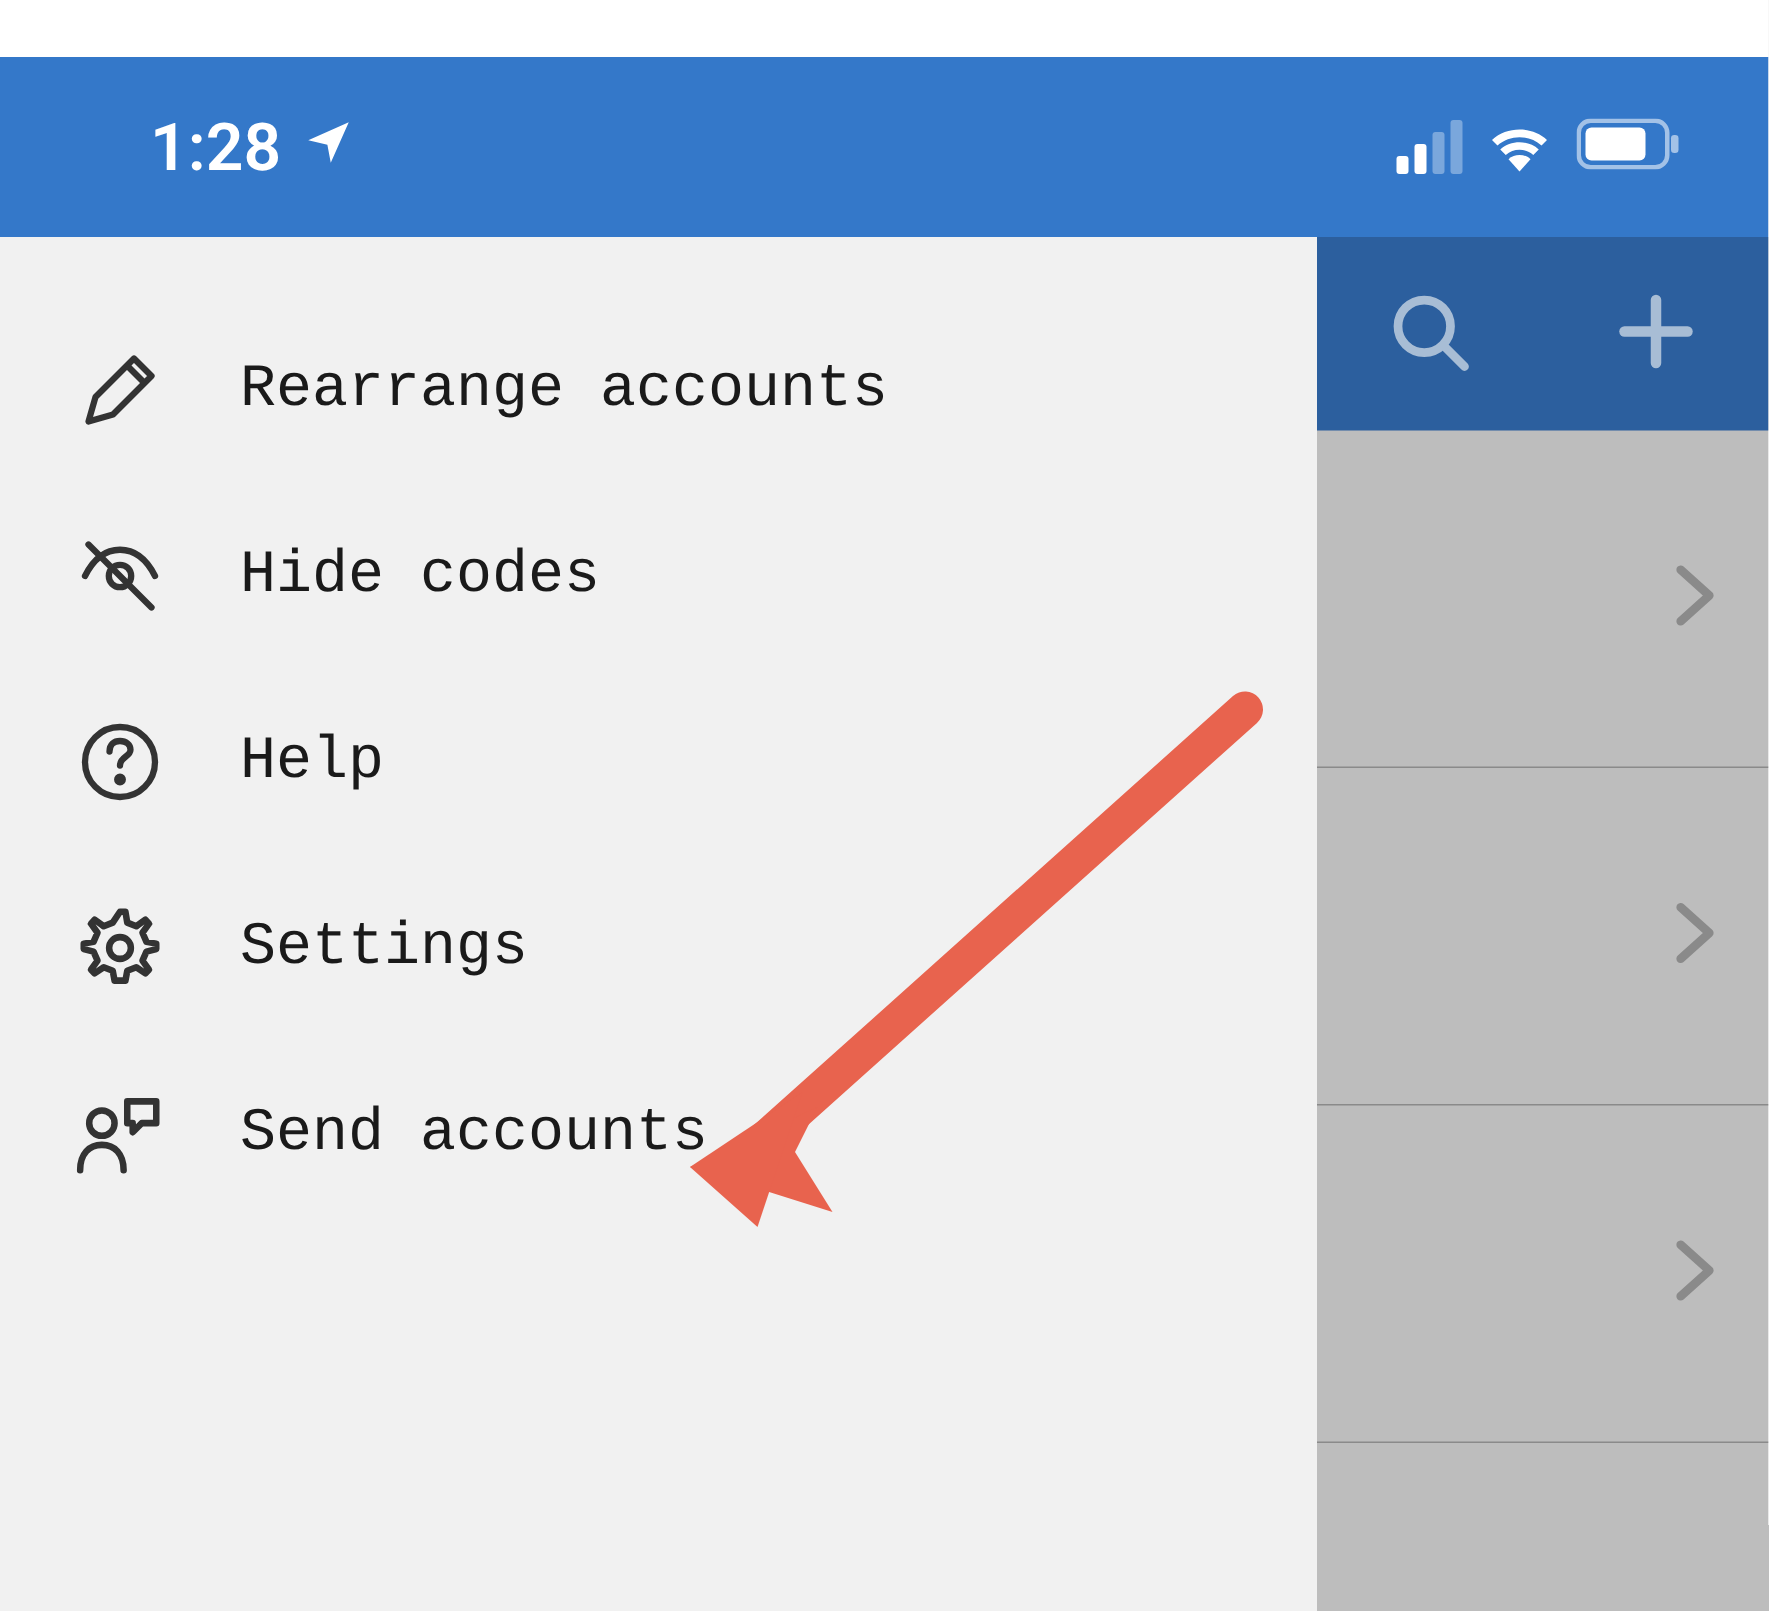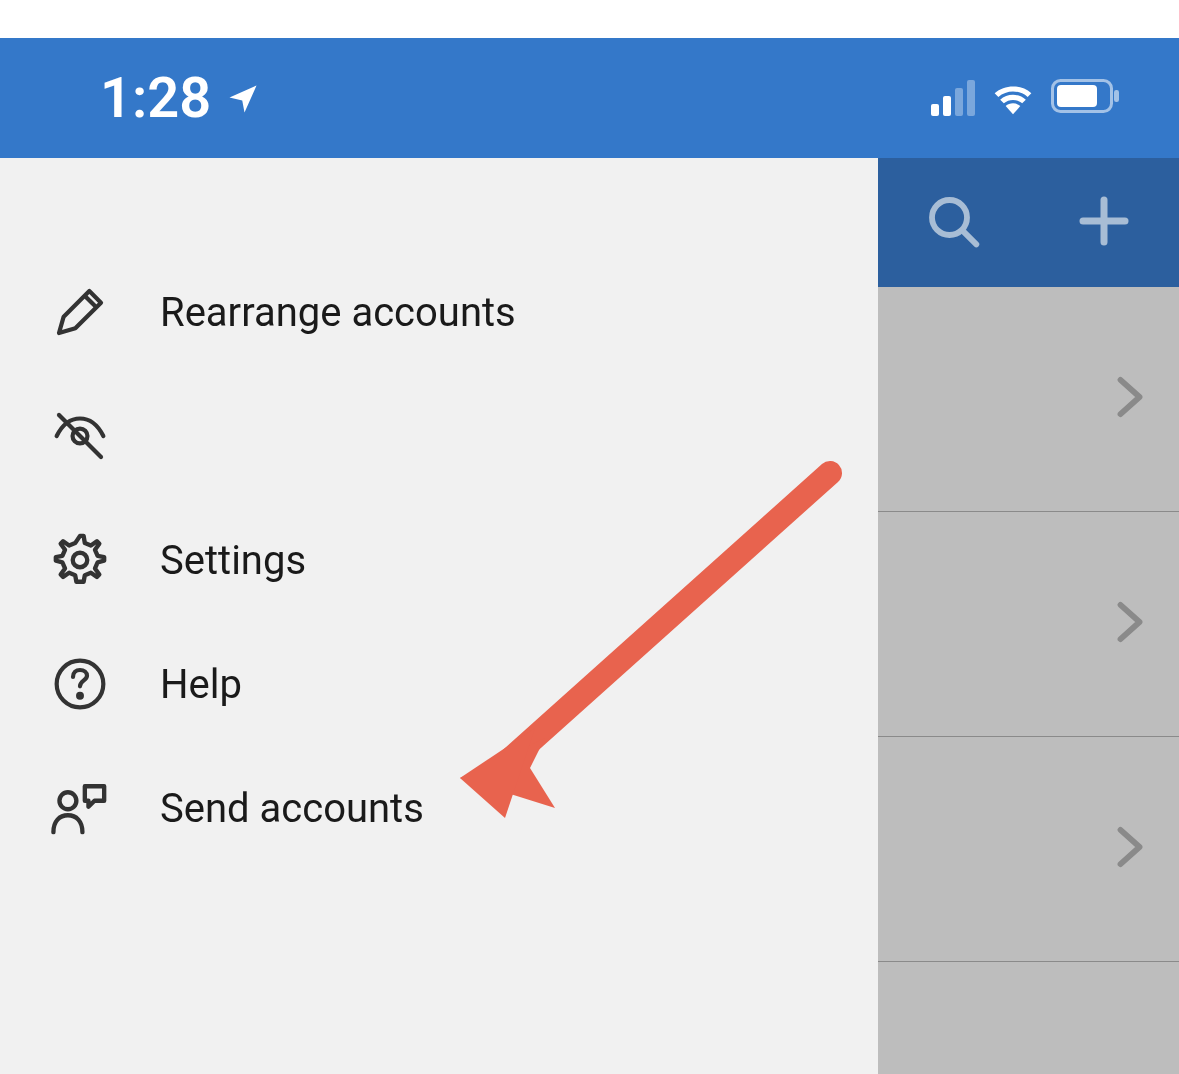--- a/index.html
+++ b/index.html
@@ -27,21 +27,21 @@
       display: flex;
       align-items: center;
       justify-content: space-between;
       padding: 0 58px 0 100px;
     }
     .status-left {
       display: flex;
       align-items: center;
       gap: 14px;
       color: #fff;
-      font-size: 56px;
+      font-size: 44px;
       font-weight: 600;
     }
     .status-right {
       display: flex;
       align-items: center;
       gap: 16px;
     }
     .signal-bars {
       display: flex;
       align-items: flex-end;
@@ -59,21 +59,22 @@
     .menu-panel {
       position: absolute;
       left: 0;
       top: 0;
       width: 878px;
       height: 916px;
       background: #f1f1f1;
       z-index: 10;
     }
     .menu-list {
-      padding-top: 92px;
+      padding-top: 40px;
+      font-family: Liberation Mono, monospace;
     }
     .menu-item {
       display: flex;
       align-items: center;
       padding: 32px 50px;
       gap: 50px;
       cursor: pointer;
     }
     .menu-icon {
       width: 60px;
@@ -220,41 +221,42 @@
       </div>
 
       <div class="menu-item">
         <span class="menu-icon">
           <svg width="56" height="56" viewBox="0 0 24 24" fill="none" stroke="#333" stroke-width="1.8" stroke-linecap="round">
             <path d="M2 12 C4.5 7 8 4.5 12 4.5 C16 4.5 19.5 7 22 12"></path>
             <circle cx="12" cy="12" r="3.2"></circle>
             <line x1="3" y1="3" x2="21" y2="21"></line>
           </svg>
         </span>
-      </div>
-
-      <div class="menu-item">
-        <span class="menu-icon">
-          <svg width="58" height="58" viewBox="0 0 24 24" fill="none" stroke="#333" stroke-width="1.8" stroke-linejoin="round">
-            <circle cx="12" cy="12" r="3"></circle>
-            <path d="M12 2 L13.5 2 L14 5 L16.5 6 L19 4.2 L20 5.3 L18.2 7.8 L19.3 10.3 L22 10.8 L22 12.3 L19.3 13 L18.2 15.5 L20 18 L19 19 L16.5 17.3 L14 18.3 L13.5 21 L12 21 L10.5 21 L10 18.3 L7.5 17.3 L5 19 L4 18 L5.8 15.5 L4.7 13 L2 12.3 L2 10.8 L4.7 10.3 L5.8 7.8 L4 5.3 L5 4.2 L7.5 6 L10 5 Z"></path>
-          </svg>
-        </span>
-        <span class="menu-label">Settings</span>
+        <span class="menu-label">Hide codes</span>
       </div>
 
       <div class="menu-item">
         <span class="menu-icon">
           <svg width="56" height="56" viewBox="0 0 24 24" fill="none" stroke="#333" stroke-width="1.8" stroke-linecap="round">
             <circle cx="12" cy="12" r="10"></circle>
             <path d="M9 9 C9 7 10.3 6 12 6 C13.7 6 15 7 15 8.5 C15 10.5 12 10.5 12 13"></path>
             <circle cx="12" cy="17" r="0.8" fill="#333"></circle>
           </svg>
         </span>
         <span class="menu-label">Help</span>
+      </div>
+
+      <div class="menu-item">
+        <span class="menu-icon">
+          <svg width="58" height="58" viewBox="0 0 24 24" fill="none" stroke="#333" stroke-width="1.8" stroke-linejoin="round">
+            <circle cx="12" cy="12" r="3"></circle>
+            <path d="M12 2 L13.5 2 L14 5 L16.5 6 L19 4.2 L20 5.3 L18.2 7.8 L19.3 10.3 L22 10.8 L22 12.3 L19.3 13 L18.2 15.5 L20 18 L19 19 L16.5 17.3 L14 18.3 L13.5 21 L12 21 L10.5 21 L10 18.3 L7.5 17.3 L5 19 L4 18 L5.8 15.5 L4.7 13 L2 12.3 L2 10.8 L4.7 10.3 L5.8 7.8 L4 5.3 L5 4.2 L7.5 6 L10 5 Z"></path>
+          </svg>
+        </span>
+        <span class="menu-label">Settings</span>
       </div>
 
       <div class="menu-item">
         <span class="menu-icon">
           <svg width="58" height="58" viewBox="0 0 24 24" fill="none" stroke="#333" stroke-width="1.8" stroke-linecap="round" stroke-linejoin="round">
             <circle cx="7" cy="9" r="3.5"></circle>
             <path d="M1 22 C1 17.5 3.5 15 7 15 C10.5 15 13 17.5 13 22"></path>
             <path d="M14 3 L22 3 L22 9 L18 9 L15.5 11.5 L15.5 9 L14 9 Z"></path>
           </svg>
         </span>

